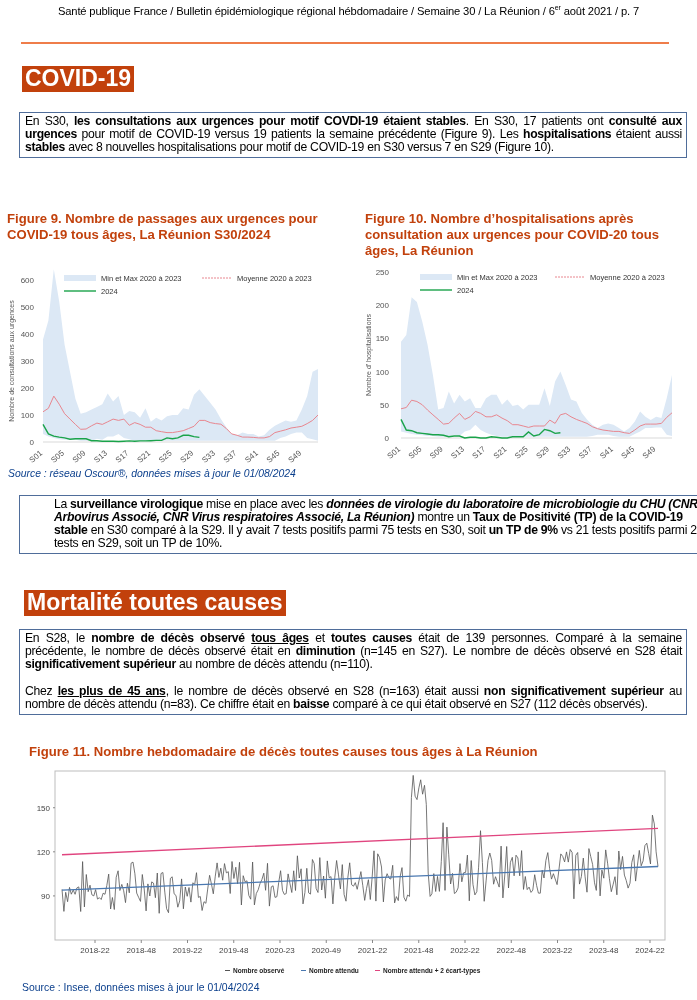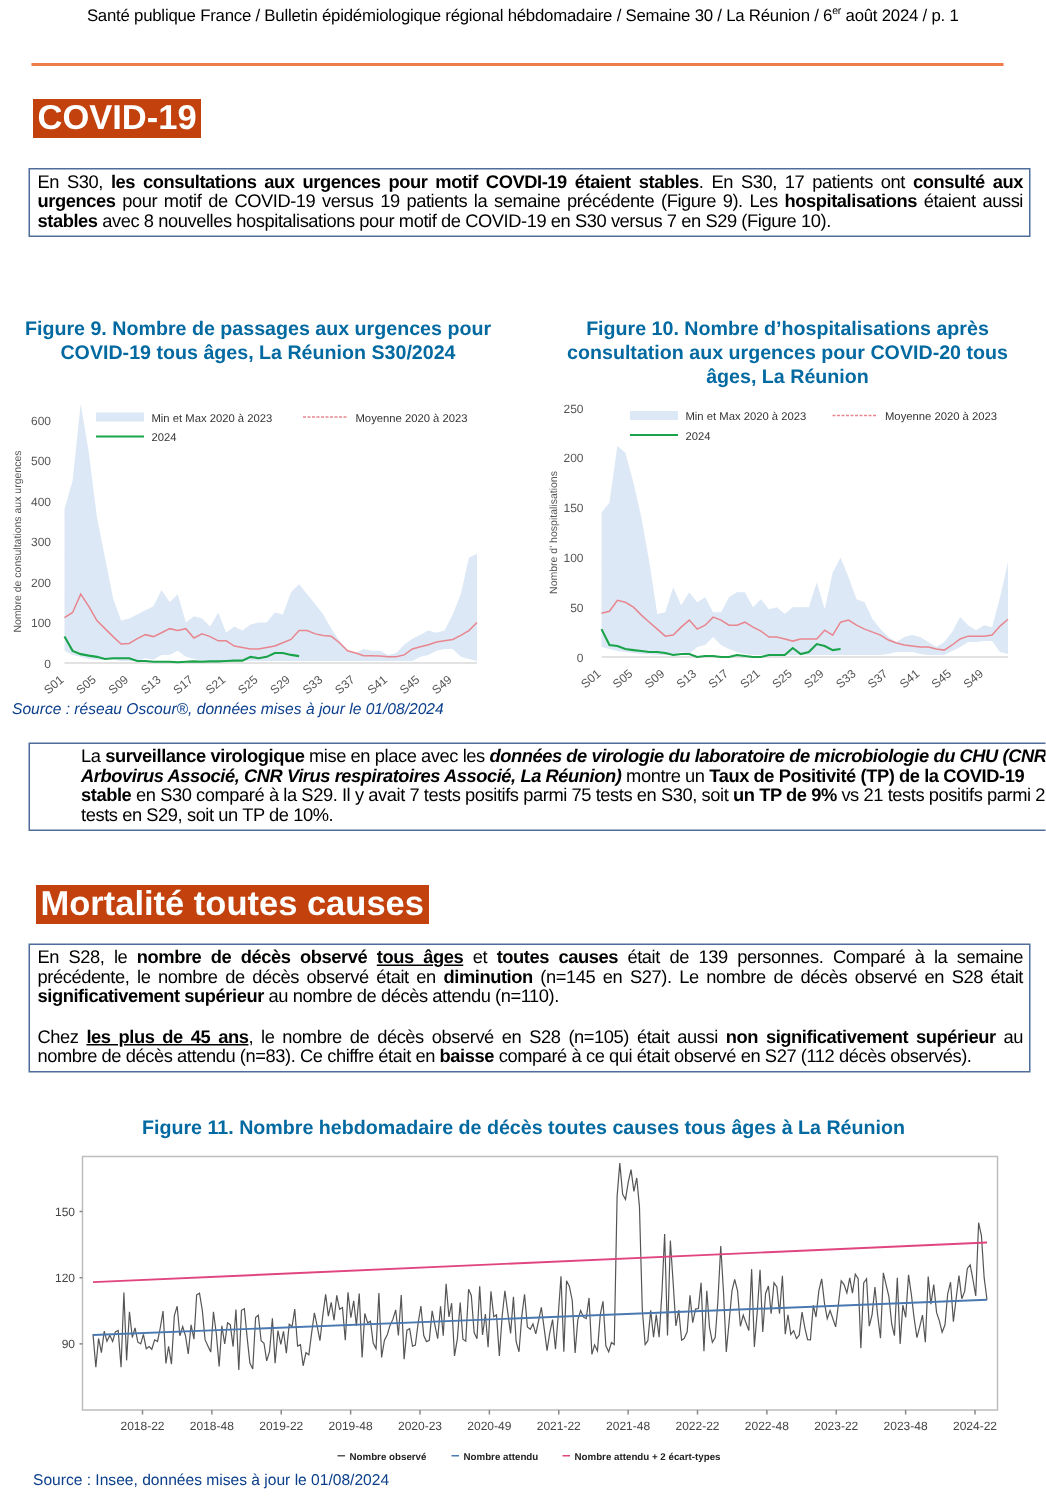--- a/index.html
+++ b/index.html
@@ -15,35 +15,35 @@
   .sec2 { top:590px; left:24px; font-size:23px; }
   .box { position:absolute; border:1px solid #4f6d9a; background:#fff;
          font-size:12.2px; line-height:13px; padding:2px 4px 3px 5px; letter-spacing:-0.28px; }
   .box1 { top:112px; left:19px; width:657px; text-align:justify; }
   .box2 { top:495px; left:19px; width:657px;padding-left:34px; }
   .box3 { top:629px; left:19px; width:657px; text-align:justify; }
   .box p { margin:0; }
   .box p + p { margin-top:14px; }
   b { font-weight:bold; }
   .u { text-decoration:underline; }
-  .fig-title { position:absolute; color:#0369a1; font-weight:bold; font-size:13.1px; line-height:16px;text-align:center; }
+  .fig-title { position:absolute; color:#c2410c; font-weight:bold; font-size:13.1px; line-height:16px; }
   .ft9 { top:211px; left:7px; width:330px; }
   .ft10 { top:211px; left:365px; width:320px; }
   .ft11 { top:744px; left:29px; width:640px; }
   .src { position:absolute; color:#0b3f8c; font-size:10.4px; }
   .src1 { top:468px; left:8px;font-style:italic; }
   .src2 { top:982px; left:22px; }
   svg text { font-family:"Liberation Sans", sans-serif; }
   .chart { position:absolute; }
 </style>
 </head>
 <body>
 
 <div class="hdr">
-  <span>Santé publique France / Bulletin épidémiologique régional hébdomadaire / Semaine 30 / La Réunion / 6</span><sup>er</sup><span> août 2024 / p. 1</span>
+  <span>Santé publique France / Bulletin épidémiologique régional hébdomadaire / Semaine 30 / La Réunion / 6</span><sup>er</sup><span> août 2021 / p. 7</span>
 </div>
 <div class="rule"></div>
 
 <div class="sec-title sec1">COVID-19</div>
 
 <div class="box box1">
   <p><span>En S30, </span><b>les consultations aux urgences pour motif COVDI-19 étaient stables</b><span>. En S30, 17 patients ont </span><b>consulté aux urgences</b><span> pour motif de COVID-19 versus 19 patients la semaine précédente (Figure 9). Les </span><b>hospitalisations</b><span> étaient aussi </span><b>stables</b><span> avec 8 nouvelles hospitalisations pour motif de COVID-19 en S30 versus 7 en S29 (Figure 10).</span></p>
 </div>
 
 <div class="fig-title ft9">Figure 9. Nombre de passages aux urgences pour COVID-19 tous âges, La Réunion S30/2024</div>
@@ -119,21 +119,21 @@
 <div class="src src1">Source : réseau Oscour®, données mises à jour le 01/08/2024</div>
 
 <div class="box box2">
   <p><span>La </span><b>surveillance virologique</b><span> mise en place avec les </span><b><i>données de virologie du laboratoire de microbiologie du CHU (CNR Arbovirus Associé, CNR Virus respiratoires Associé, La Réunion)</i></b><span> montre un </span><b>Taux de Positivité (TP) de la COVID-19 stable</b><span> en S30 comparé à la S29. Il y avait 7 tests positifs parmi 75 tests en S30, soit </span><b>un TP de 9%</b><span> vs 21 tests positifs parmi 213 tests en S29, soit un TP de 10%.</span></p>
 </div>
 
 <div class="sec-title sec2">Mortalité toutes causes</div>
 
 <div class="box box3">
   <p><span>En S28, le </span><b>nombre de décès observé </b><b class="u">tous âges</b><span> et </span><b>toutes causes</b><span> était de 139 personnes. Comparé à la semaine précédente, le nombre de décès observé était en </span><b>diminution</b><span> (n=145 en S27). Le nombre de décès observé en S28 était </span><b>significativement supérieur</b><span> au nombre de décès attendu (n=110).</span></p>
-  <p><span>Chez </span><b class="u">les plus de 45 ans</b><span>, le nombre de décès observé en S28 (n=105) était aussi </span><b>non significativement supérieur</b><span> au nombre de décès attendu (n=83). Ce chiffre était en </span><b>baisse</b><span> comparé à ce qui était observé en S27 (112 décès observés).</span></p>
+  <p><span>Chez </span><b class="u">les plus de 45 ans</b><span>, le nombre de décès observé en S28 (n=163) était aussi </span><b>non significativement supérieur</b><span> au nombre de décès attendu (n=83). Ce chiffre était en </span><b>baisse</b><span> comparé à ce qui était observé en S27 (112 décès observés).</span></p>
 </div>
 
 <div class="fig-title ft11">Figure 11. Nombre hebdomadaire de décès toutes causes tous âges à La Réunion</div>
 
 <svg class="chart" id="fig11" style="top:760px;left:0;" width="697" height="222">
     <rect x="55" y="11" width="610" height="169" fill="#fff" stroke="#bdbdbd" stroke-width="1"></rect>
     <text x="50" y="138.91304347826087" font-size="8" fill="#444" text-anchor="end">90</text>
     <line x1="53" x2="55" y1="135.91304347826087" y2="135.91304347826087" stroke="#888"></line>
     <text x="50" y="94.82608695652173" font-size="8" fill="#444" text-anchor="end">120</text>
     <line x1="53" x2="55" y1="91.82608695652173" y2="91.82608695652173" stroke="#888"></line>
@@ -169,13 +169,13 @@
     <line x1="650" x2="650" y1="180" y2="183" stroke="#888"></line>
     <text x="650" y="193" font-size="8" fill="#444" text-anchor="middle">2024-22</text>
     <line x1="225" x2="230" y1="210.5" y2="210.5" stroke="#555" stroke-width="1"></line>
     <text x="233" y="213" font-size="6.5" fill="#222" font-weight="bold">Nombre observé</text>
     <line x1="301" x2="306" y1="210.5" y2="210.5" stroke="#4a78b0" stroke-width="1"></line>
     <text x="309" y="213" font-size="6.5" fill="#222" font-weight="bold">Nombre attendu</text>
     <line x1="375" x2="380" y1="210.5" y2="210.5" stroke="#e0457f" stroke-width="1"></line>
     <text x="383" y="213" font-size="6.5" fill="#222" font-weight="bold">Nombre attendu + 2 écart-types</text>
   </svg>
 
-<div class="src src2">Source : Insee, données mises à jour le 01/08/2024</div>
+<div class="src src2">Source : Insee, données mises à jour le 01/04/2024</div>
 
 </body></html>

